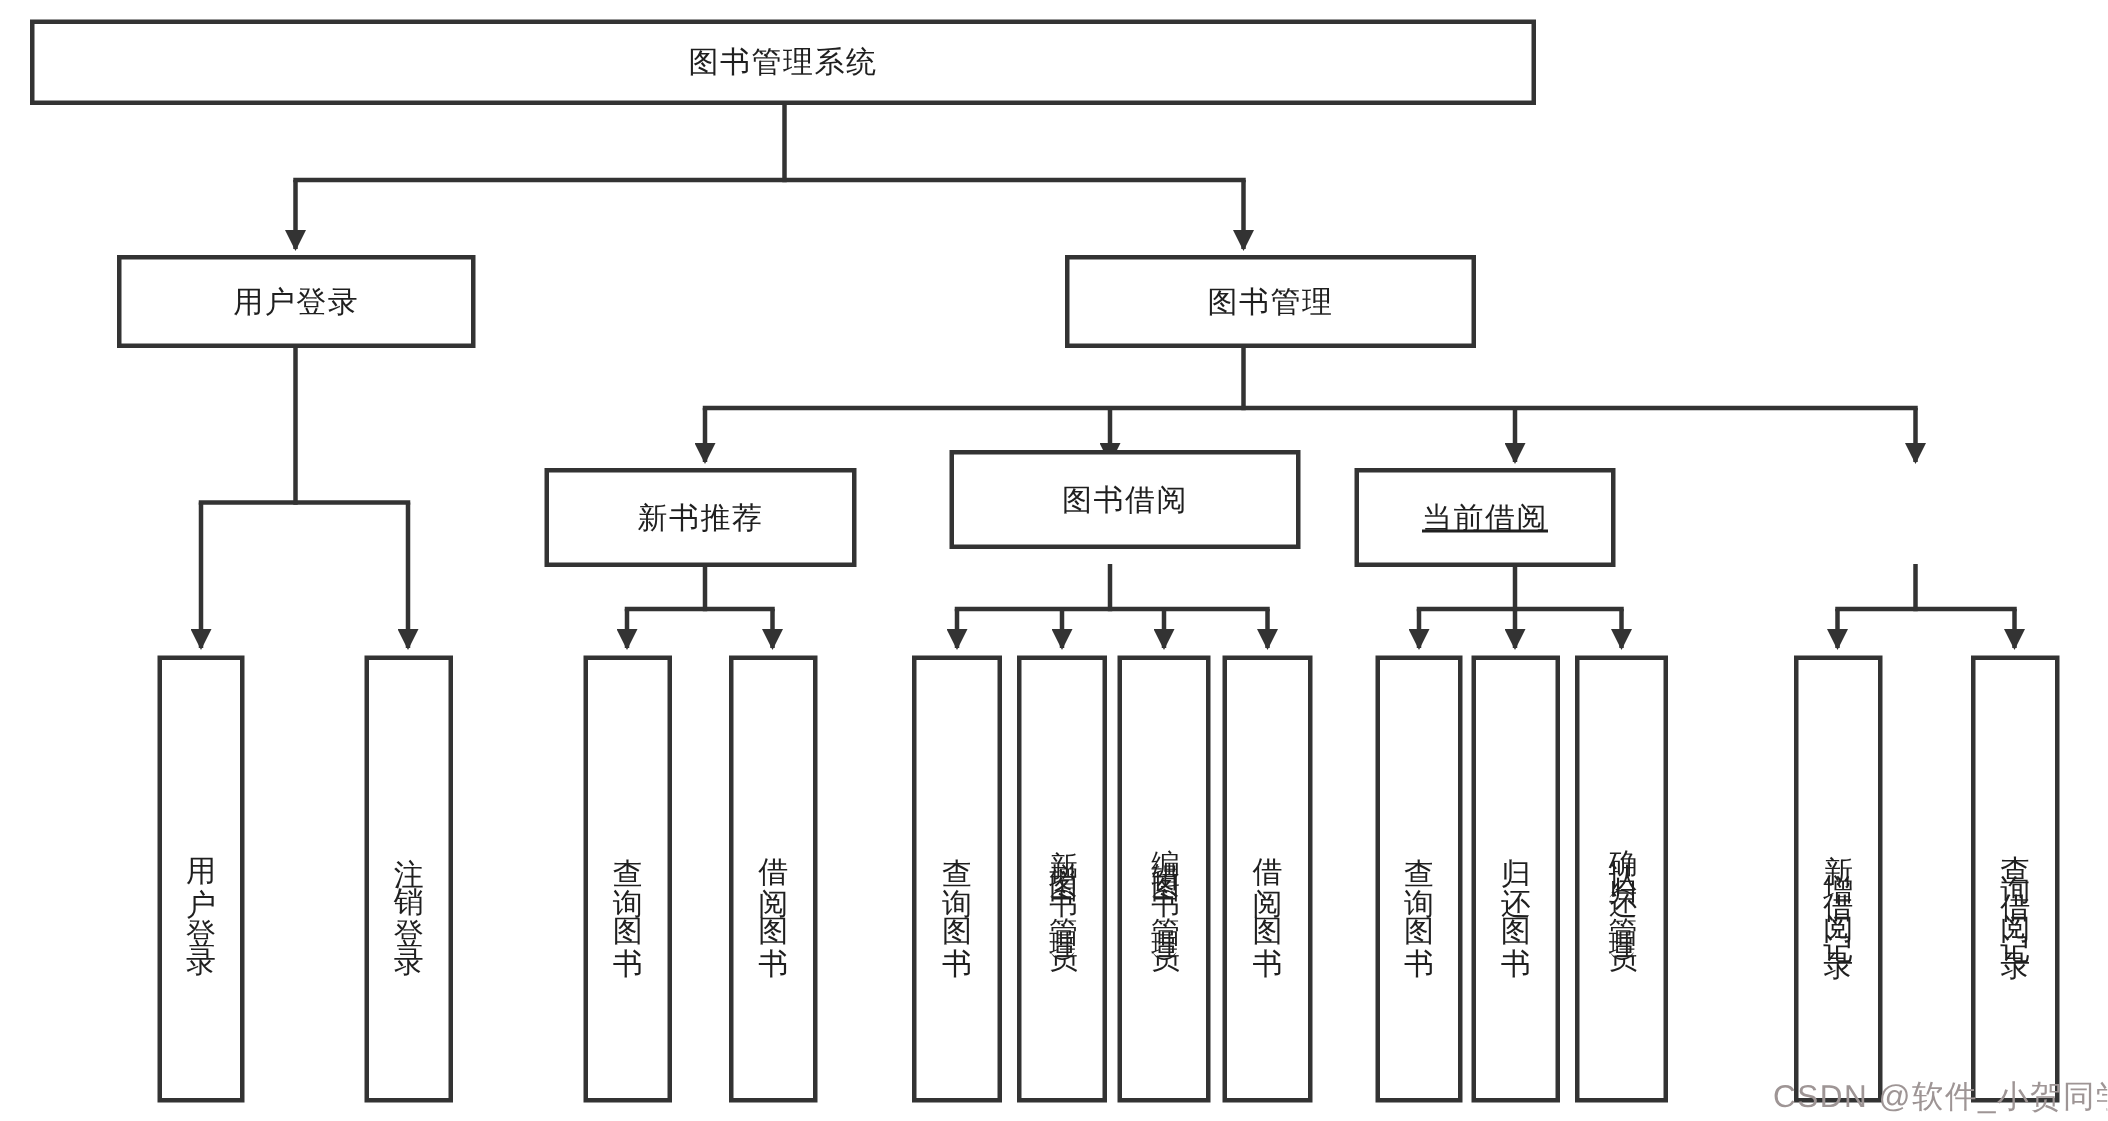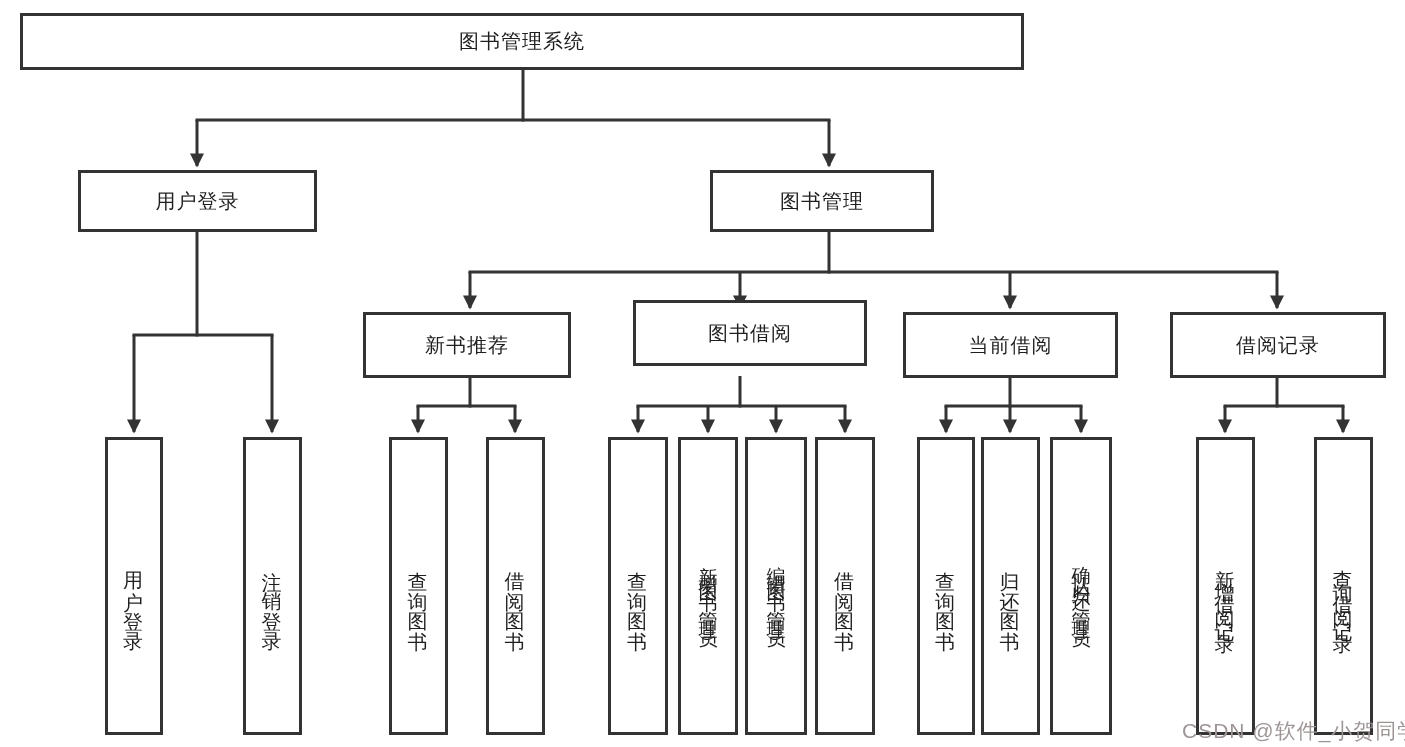--- a/index.html
+++ b/index.html
@@ -98,35 +98,32 @@
     </g>
   </svg>
 
   <div class="box" style="left:20px; top:13px; width:1004px; height:57px;text-align:right;">
     <span class="hlabel">图书管理系统</span>
   </div>
 
   <div class="box" style="left:78px; top:170px; width:239px; height:62px;">
     <span class="hlabel">用户登录</span>
   </div>
-  <div class="box" style="left:710px; top:170px; width:224px; height:62px;">
+  <div class="box" style="left:710px; top:170px; width:274px; height:62px;">
     <span class="hlabel">图书管理</span>
   </div>
 
   <div class="box" style="left:363px; top:312px; width:208px; height:66px;">
     <span class="hlabel">新书推荐</span>
   </div>
   <div class="box" style="left:633px; top:300px; width:234px; height:66px;">
     <span class="hlabel">图书借阅</span>
   </div>
-  <div class="box" style="left:903px; top:312px; width:215px; height:66px;">
+  <div class="box" style="left:903px; top:312px; width:174px; height:66px;text-decoration:underline;">
     <span class="hlabel">当前借阅</span>
-  </div>
-  <div class="box" style="left:1170px; top:312px; width:216px; height:66px;">
-    <span class="hlabel">借阅记录</span>
   </div>
 
   <div class="box" style="left:105px; top:437px; width:58px; height:298px;">
     <span class="vtext v4">用户登录</span>
   </div>
   <div class="box" style="left:243px; top:437px; width:59px; height:298px;">
     <span class="vtext v4">注销登录</span>
   </div>
 
   <div class="box" style="left:389px; top:437px; width:59px; height:298px;">

